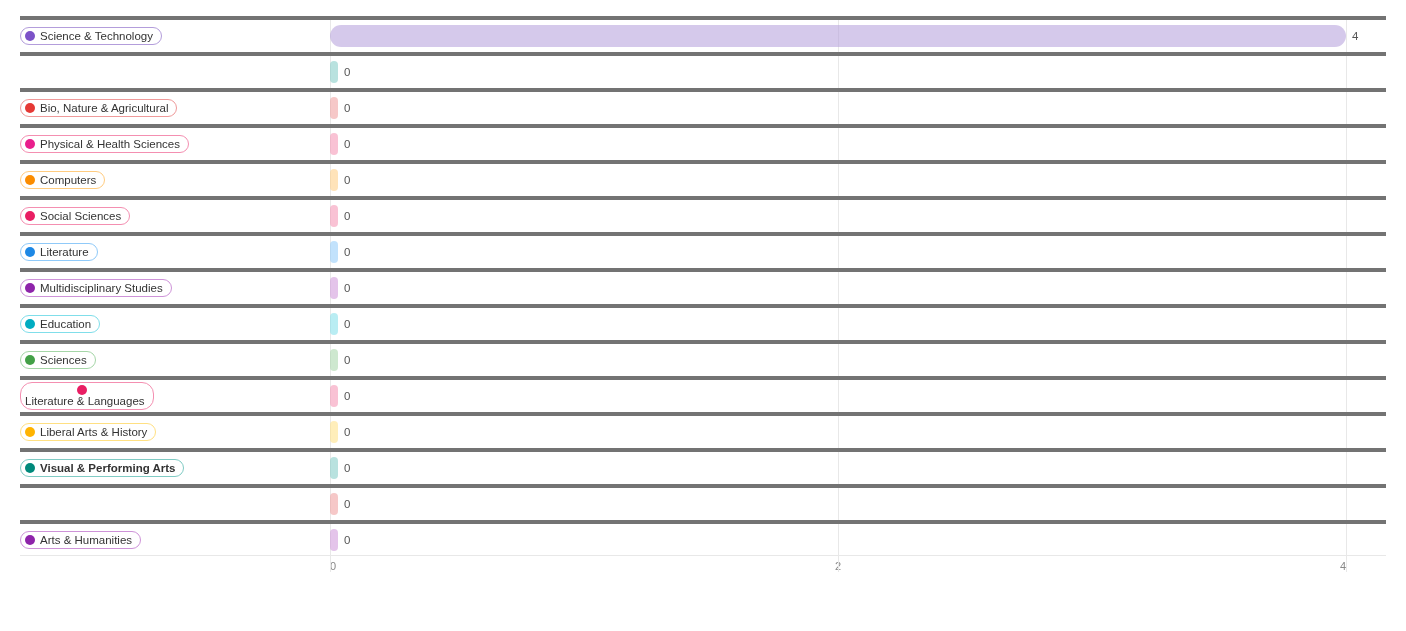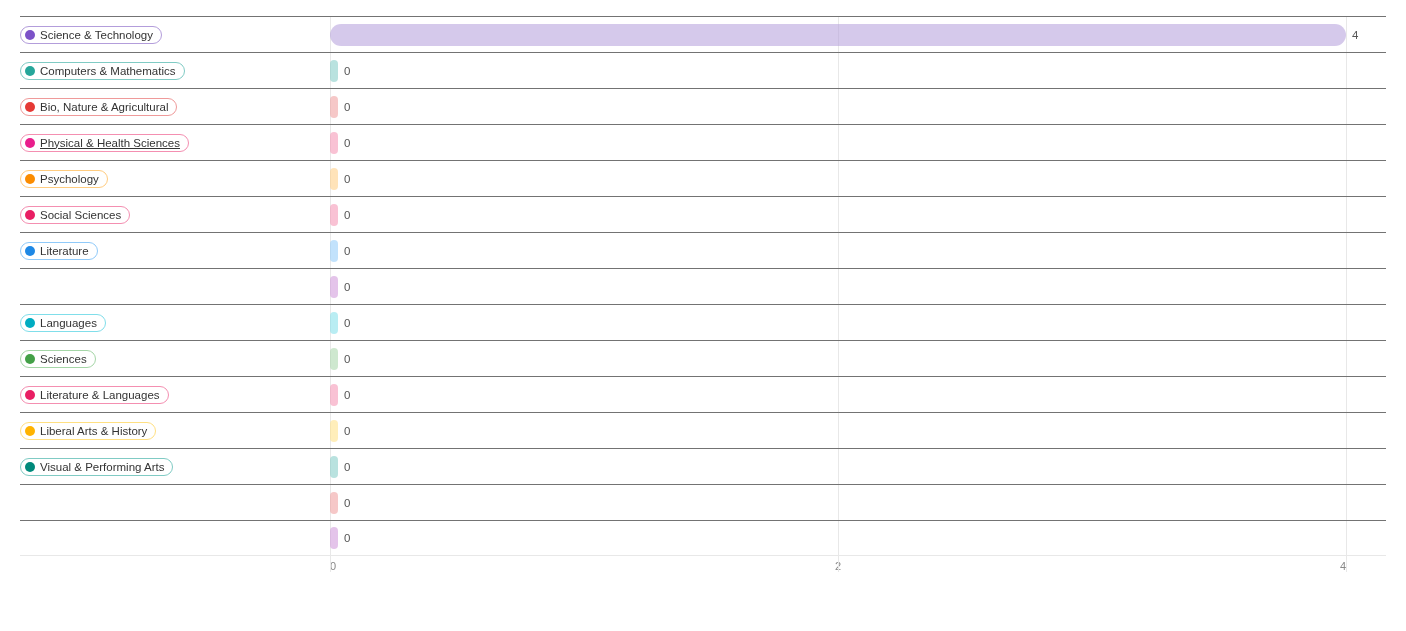--- a/index.html
+++ b/index.html
@@ -24,21 +24,21 @@
       text-align: right;
       margin-bottom: 6px;
     }
     .chart-area {
       position: relative;
       width: 100%;
     }
     .bar-row {
       display: flex;
       align-items: center;
-      border-top: 1px solid #737373;
+      border-top: 4px solid #737373;
       height: 36px;
       position: relative;
     }
     .bar-row:last-child {
       border-bottom: 1px solid #e8e8e8;
     }
     .bar-label-container {
       position: absolute;
       left: 0;
       top: 0;
@@ -127,54 +127,48 @@
           <div class="bar-label-container">
             <div class="bar-label" style="border-color: rgb(179, 157, 219);">
               <span class="dot" style="background: rgb(124, 82, 200);"></span>
               <span>Science &amp; Technology</span>
             </div>
           </div>
           <div class="bar-value" style="left: 1332px;">4</div>
         </div>
         <div class="bar-row" style="padding-left: 310px;">
           <div class="bar-track" style="left: 310px; width: 8px; background: rgb(128, 203, 196);"></div>
-          <div class="bar-label-container">
-            <div class="bar-label" style="border-color: rgb(128, 203, 196);">
-              <span class="dot" style="background: rgb(38, 166, 154);"></span>
-              <span>Computers &amp; Mathematics</span>
-            </div>
-          </div>
           <div class="bar-value" style="left: 324px;">0</div>
         </div>
         <div class="bar-row" style="padding-left: 310px;">
           <div class="bar-track" style="left: 310px; width: 8px; background: rgb(239, 154, 154);"></div>
           <div class="bar-label-container">
             <div class="bar-label" style="border-color: rgb(239, 154, 154); justify-content: space-between;">
               <span class="dot" style="background: rgb(229, 57, 53);"></span>
               <span>Bio, Nature &amp; Agricultural</span>
             </div>
           </div>
           <div class="bar-value" style="left: 324px;">0</div>
         </div>
         <div class="bar-row" style="padding-left: 310px;">
           <div class="bar-track" style="left: 310px; width: 8px; background: rgb(244, 143, 177);"></div>
           <div class="bar-label-container">
-            <div class="bar-label" style="border-color: rgb(244, 143, 177); text-decoration: underline;">
+            <div class="bar-label" style="border-color: rgb(244, 143, 177);">
               <span class="dot" style="background: rgb(233, 30, 140);"></span>
               <span>Physical &amp; Health Sciences</span>
             </div>
           </div>
           <div class="bar-value" style="left: 324px;">0</div>
         </div>
         <div class="bar-row" style="padding-left: 310px;">
           <div class="bar-track" style="left: 310px; width: 8px; background: rgb(255, 204, 128);"></div>
           <div class="bar-label-container">
             <div class="bar-label" style="border-color: rgb(255, 204, 128);">
               <span class="dot" style="background: rgb(251, 140, 0);"></span>
-              <span>Psychology</span>
+              <span>Computers</span>
             </div>
           </div>
           <div class="bar-value" style="left: 324px;">0</div>
         </div>
         <div class="bar-row" style="padding-left: 310px;">
           <div class="bar-track" style="left: 310px; width: 8px; background: rgb(244, 143, 177);"></div>
           <div class="bar-label-container">
             <div class="bar-label" style="border-color: rgb(244, 143, 177); text-align: center;">
               <span class="dot" style="background: rgb(233, 30, 99);"></span>
               <span>Social Sciences</span>
@@ -187,78 +181,90 @@
           <div class="bar-label-container">
             <div class="bar-label" style="border-color: rgb(144, 202, 249);">
               <span class="dot" style="background: rgb(30, 136, 229);"></span>
               <span>Literature</span>
             </div>
           </div>
           <div class="bar-value" style="left: 324px;">0</div>
         </div>
         <div class="bar-row" style="padding-left: 310px;">
           <div class="bar-track" style="left: 310px; width: 8px; background: rgb(206, 147, 216);"></div>
+          <div class="bar-label-container">
+            <div class="bar-label" style="border-color: rgb(206, 147, 216);">
+              <span class="dot" style="background: rgb(142, 36, 170);"></span>
+              <span>Multidisciplinary Studies</span>
+            </div>
+          </div>
           <div class="bar-value" style="left: 324px;">0</div>
         </div>
         <div class="bar-row" style="padding-left: 310px;">
           <div class="bar-track" style="left: 310px; width: 8px; background: rgb(128, 222, 234);"></div>
           <div class="bar-label-container">
             <div class="bar-label" style="border-color: rgb(128, 222, 234);">
               <span class="dot" style="background: rgb(0, 172, 193);"></span>
-              <span>Languages</span>
+              <span>Education</span>
             </div>
           </div>
           <div class="bar-value" style="left: 324px;">0</div>
         </div>
         <div class="bar-row" style="padding-left: 310px;">
           <div class="bar-track" style="left: 310px; width: 8px; background: rgb(165, 214, 167);"></div>
           <div class="bar-label-container">
             <div class="bar-label" style="border-color: rgb(165, 214, 167);">
               <span class="dot" style="background: rgb(67, 160, 71);"></span>
               <span>Sciences</span>
             </div>
           </div>
           <div class="bar-value" style="left: 324px;">0</div>
         </div>
         <div class="bar-row" style="padding-left: 310px;">
           <div class="bar-track" style="left: 310px; width: 8px; background: rgb(244, 143, 177);"></div>
           <div class="bar-label-container">
-            <div class="bar-label" style="border-color: rgb(244, 143, 177);">
+            <div class="bar-label" style="border-color: rgb(244, 143, 177); flex-direction: column;">
               <span class="dot" style="background: rgb(233, 30, 99);"></span>
               <span>Literature &amp; Languages</span>
             </div>
           </div>
           <div class="bar-value" style="left: 324px;">0</div>
         </div>
         <div class="bar-row" style="padding-left: 310px;">
           <div class="bar-track" style="left: 310px; width: 8px; background: rgb(255, 224, 130);"></div>
           <div class="bar-label-container">
             <div class="bar-label" style="border-color: rgb(255, 224, 130);">
               <span class="dot" style="background: rgb(255, 179, 0);"></span>
               <span>Liberal Arts &amp; History</span>
             </div>
           </div>
           <div class="bar-value" style="left: 324px;">0</div>
         </div>
         <div class="bar-row" style="padding-left: 310px;">
           <div class="bar-track" style="left: 310px; width: 8px; background: rgb(128, 203, 196);"></div>
           <div class="bar-label-container">
-            <div class="bar-label" style="border-color: rgb(128, 203, 196);">
+            <div class="bar-label" style="border-color: rgb(128, 203, 196); font-weight: bold;">
               <span class="dot" style="background: rgb(0, 137, 123);"></span>
               <span>Visual &amp; Performing Arts</span>
             </div>
           </div>
           <div class="bar-value" style="left: 324px;">0</div>
         </div>
         <div class="bar-row" style="padding-left: 310px;">
           <div class="bar-track" style="left: 310px; width: 8px; background: rgb(239, 154, 154);"></div>
           <div class="bar-value" style="left: 324px;">0</div>
         </div>
         <div class="bar-row" style="padding-left: 310px;">
           <div class="bar-track" style="left: 310px; width: 8px; background: rgb(206, 147, 216);"></div>
+          <div class="bar-label-container">
+            <div class="bar-label" style="border-color: rgb(206, 147, 216);">
+              <span class="dot" style="background: rgb(142, 36, 170);"></span>
+              <span>Arts &amp; Humanities</span>
+            </div>
+          </div>
           <div class="bar-value" style="left: 324px;">0</div>
         </div>
       </div>
     <div class="x-axis" id="x-axis" style="padding-left: 310px; padding-right: 40px;">
         <span>0</span>
         <span>2</span>
         <span>4</span>
       </div>
   </div>
 </div>

